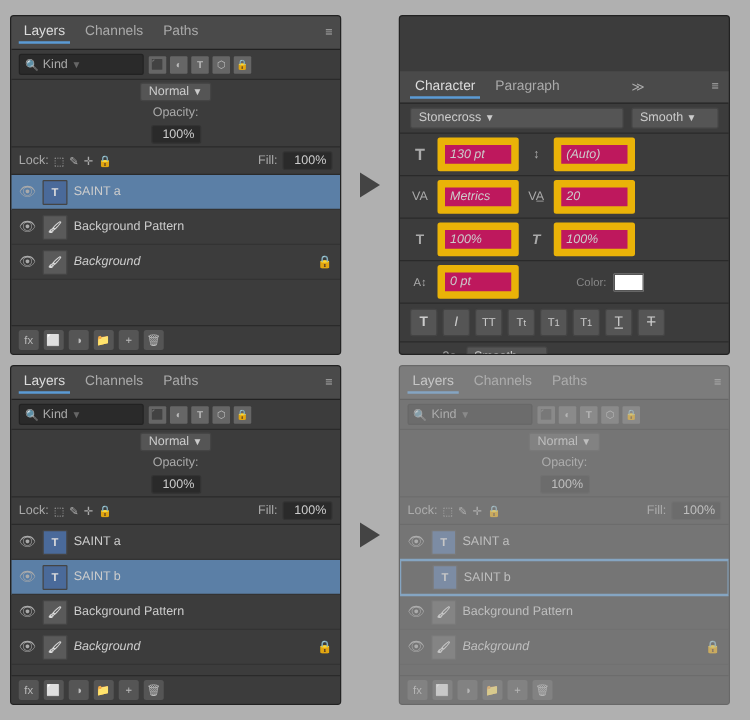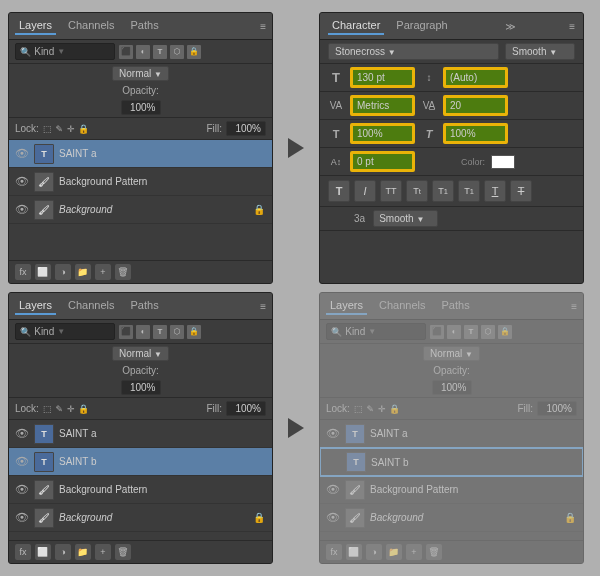--- a/index.html
+++ b/index.html
@@ -217,38 +217,40 @@
     }
 
     .char-header {
       background: #4a4a4a;
       border-bottom: 1px solid #222;
       display: flex;
       align-items: center;
       padding: 4px 8px;
       gap: 8px;
       min-height: 26px;
+      margin-top: 44px;
     }
 
     .char-row {
       display: flex;
       align-items: center;
       padding: 3px 8px;
       gap: 6px;
       border-bottom: 1px solid #2a2a2a;
     }
 
     .char-field {
-      background: #4d7c0f;
-      border: 3px solid #eab308;
+      background: #be185d;
+      border: 6px solid #eab308;
       border-radius: 2px;
       padding: 2px 4px;
       font-size: 10px;
       color: #ccc;
       width: 65px;
+      font-style: italic;
     }
 
     .char-label {
       font-size: 9px;
       color: #888;
       margin-left: 40px;
     }
 
     .char-icon {
       font-size: 10px;

